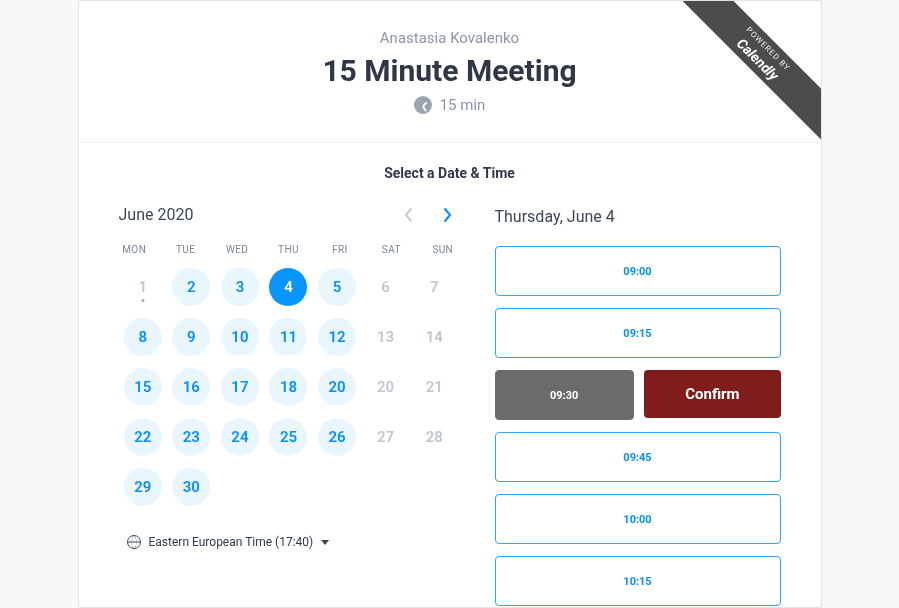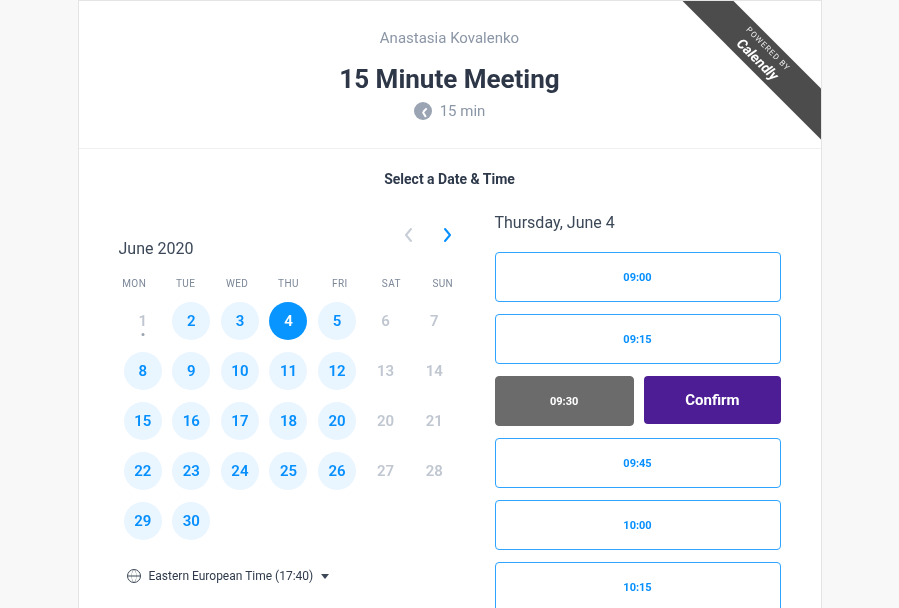--- a/index.html
+++ b/index.html
@@ -56,24 +56,24 @@
 
   .header {
     text-align: center;
     padding: 28px 20px 24px;
   }
   .host-name {
     color: #8b96a6;
     font-size: 15px;
   }
   .meeting-title {
-    font-size: 26px;
+    font-size: 30px;
     font-weight: 700;
     color: #2d3748;
-    margin-top: 17px;
+    margin-top: 6px;
   }
   .duration-row {
     display: inline-flex;
     align-items: flex-end;
     gap: 8px;
     color: #8b96a6;
     font-size: 15px;
     margin-top: 8px;
   }
   .clock-icon {
@@ -127,21 +127,20 @@
 
   .month-row {
     display: flex;
     align-items: center;
     justify-content: space-between;
     margin-bottom: 16px;
   }
   .month-label {
     font-size: 16px;
     color: #3c4858;
-    margin-top: 28px;
   }
   .nav-arrows {
     display: flex;
     gap: 22px;
     padding-right: 4px;
   }
   .arrow {
     cursor: pointer;
     width: 16px;
     height: 16px;
@@ -286,21 +285,21 @@
     cursor: pointer;
   }
   .slot-btn.selected {
     background: #6b6b6b;
     border-color: #6b6b6b;
     color: #ffffff;
     flex: 0 0 48%;
   }
   .confirm-btn {
     flex: 0 0 48%;
-    background: #4c1d95;
+    background: #7f1d1d;
     color: #ffffff;
     border-radius: 4px;
     height: 48px;
     display: flex;
     align-items: center;
     justify-content: center;
     font-weight: 700;
     font-size: 15px;
     cursor: pointer;
   }

